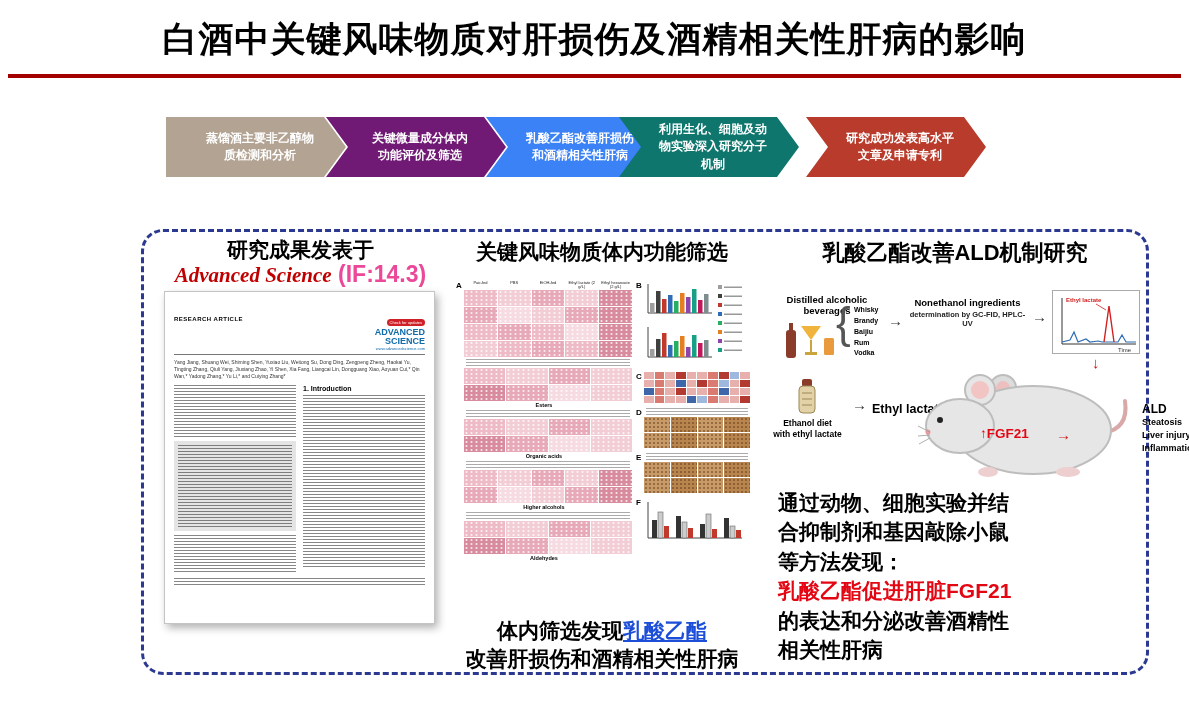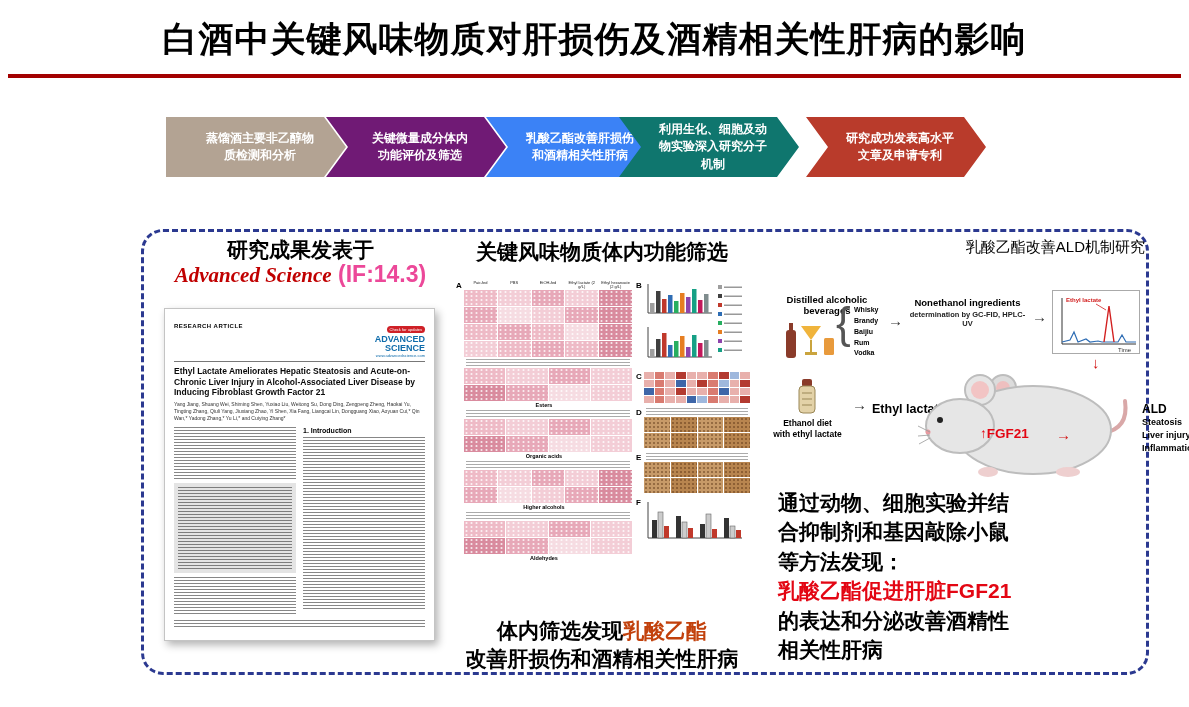--- a/index.html
+++ b/index.html
@@ -27,21 +27,21 @@
   
   .pub-head1{position:absolute;left:158px;top:236px;width:285px;text-align:center;
              font-size:21px;font-weight:800;}
   .pub-head2{position:absolute;left:158px;top:261px;width:285px;text-align:center;}
   .pub-head2 em{font-family:"Liberation Serif","DejaVu Serif",serif;font-style:italic;
                 font-weight:800;color:#c00000;font-size:21px;}
   .pub-head2 span{font-size:23px;font-weight:800;color:#ec4899;}
 
   .paper{position:absolute;left:164px;top:291px;width:271px;height:333px;background:#fff;
          border:1px solid #c4c4c4;box-shadow:3px 4px 8px rgba(0,0,0,.3);
-         padding:8px 9px;box-sizing:border-box;overflow:hidden;margin-top:17px;}
+         padding:18px 9px;box-sizing:border-box;overflow:hidden;}
   .paper-hd{display:flex;justify-content:space-between;align-items:flex-start;}
   .ptype{font-size:6px;font-weight:700;letter-spacing:.5px;margin-top:6px;}
   .plogo{text-align:right;position:relative;}
   .badge{display:inline-block;background:#cf2027;color:#fff;font-size:4px;line-height:7px;
          padding:0 3px;border-radius:4px;margin-bottom:2px;}
   .logo1,.logo2{font-size:9px;font-weight:800;color:#0f6cab;line-height:1;}
   .logo-url{font-size:4px;color:#0f6cab;}
   .paper-sep{border-bottom:1.5px solid #777;margin:3px 0 4px 0;}
   .ptitle{font-size:8.5px;font-weight:800;line-height:1.25;color:#0a0a0a;}
   .pauthors{font-size:5px;line-height:1.4;color:#333;margin-top:3px;}
@@ -83,25 +83,25 @@
     background-size:4px 4px;}
   .ihc div:nth-child(2n){background-color:#b8854f;}
   .heat{display:grid;grid-template-columns:repeat(10,1fr);gap:1px;padding-left:8px;}
   .heat div{height:7px;background:#e8b0ac;}
   .heat div:nth-child(4n){background:#b33a30;}
   .heat div:nth-child(7n){background:#3e66a8;}
   .heat div:nth-child(9n){background:#9fb8dd;}
   .heat div:nth-child(5n+2){background:#d97b70;}
   .scr-caption{position:absolute;left:452px;top:617px;width:300px;text-align:center;
                font-size:21px;font-weight:800;line-height:1.32;}
-  .red{color:#c2410c;}
+  .red{color:#1d4ed8;text-decoration:underline;}
 
   
-  .mech-head{position:absolute;left:765px;top:238px;width:380px;text-align:right;
-             font-size:15px;font-weight:400;}
+  .mech-head{position:absolute;left:765px;top:238px;width:380px;text-align:center;
+             font-size:22px;font-weight:700;}
   .bev-label{position:absolute;left:772px;top:294px;width:110px;text-align:center;
              font-size:9.5px;font-weight:800;line-height:1.2;}
   .bev-icons{position:absolute;left:784px;top:320px;}
   .brace{position:absolute;left:836px;top:298px;font-size:44px;font-weight:300;color:#555;}
   .bev-list{position:absolute;left:854px;top:305px;font-size:7px;font-weight:700;line-height:1.55;}
   .bev-list span{display:block;}
   .arrow{position:absolute;font-size:15px;font-weight:700;color:#333;}
   .arrow.red-a{color:#d21414;}
   .nonethanol{position:absolute;left:905px;top:298px;width:125px;text-align:center;}
   .nonethanol .t1{font-size:9.5px;font-weight:800;line-height:1.15;}
@@ -161,21 +161,20 @@
     <div class="paper-hd">
       <div class="ptype">RESEARCH ARTICLE</div>
       <div class="plogo">
         <span class="badge">Check for updates</span>
         <div class="logo1">ADVANCED</div>
         <div class="logo2">SCIENCE</div>
         <div class="logo-url">www.advancedscience.com</div>
       </div>
     </div>
     <div class="paper-sep"></div>
-    <div class="ptitle">Ethyl Lactate Ameliorates Hepatic Steatosis and Acute-on-Chronic Liver Injury in Alcohol-Associated Liver Disease by Inducing Fibroblast Growth Factor 21</div>
     <div class="pauthors">Yang Jiang, Shuang Wei, Shiming Shen, Yuxiao Liu, Weitong Su, Dong Ding, Zengpeng Zheng, Haokai Yu, Tingting Zhang, Qiuli Yang, Jiuxiang Zhao, Yi Shen, Xia Fang, Liangcai Lin, Dongguang Xiao, Aoyuan Cui,* Qin Wan,* Yadong Zhang,* Yu Li,* and Cuiying Zhang*</div>
     <div class="pcols">
       <div class="pcol">
         <div class="lines" style="height:52px"></div>
         <div class="graybox">
           <div class="lines" style="height:82px"></div>
         </div>
         <div class="lines" style="height:38px"></div>
       </div>
       <div class="pcol">

